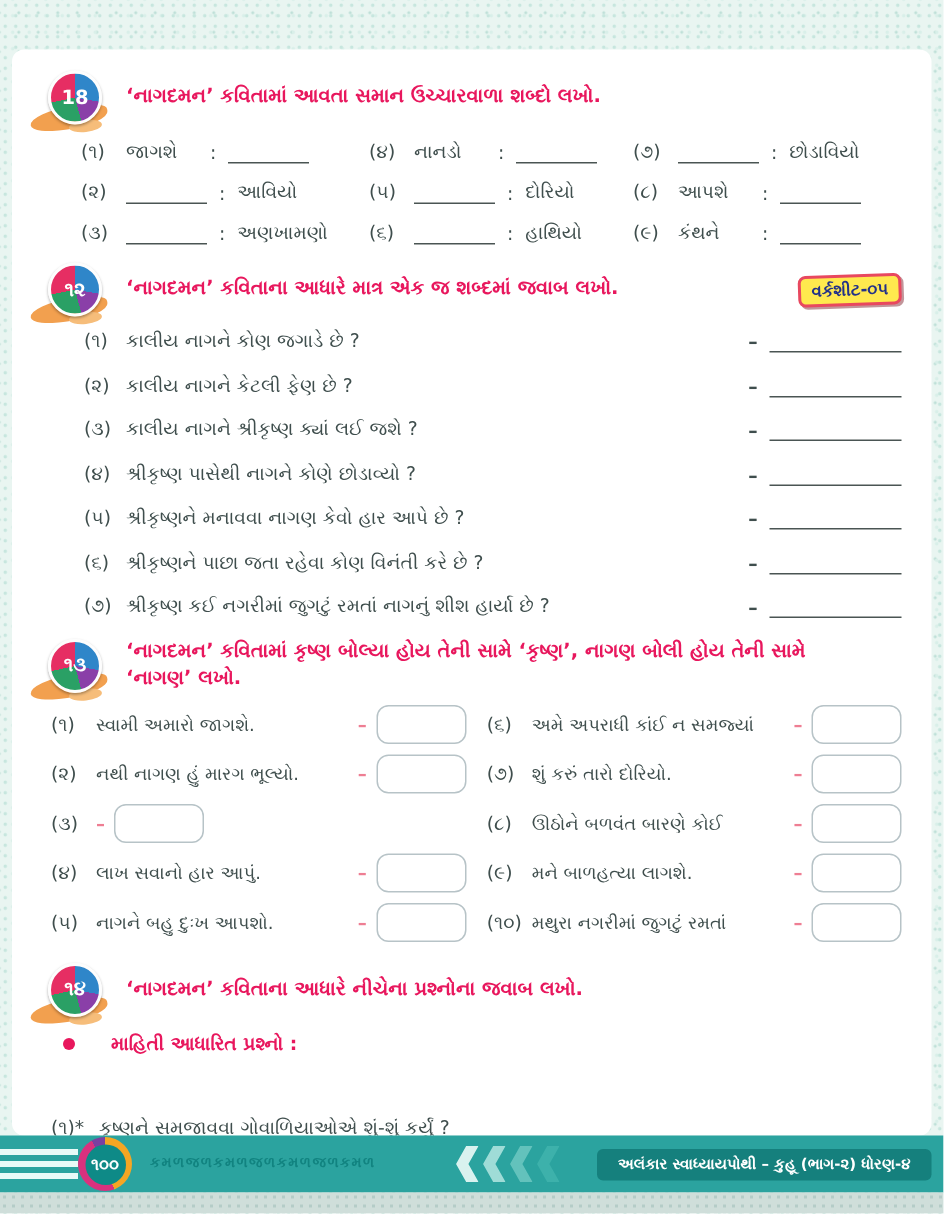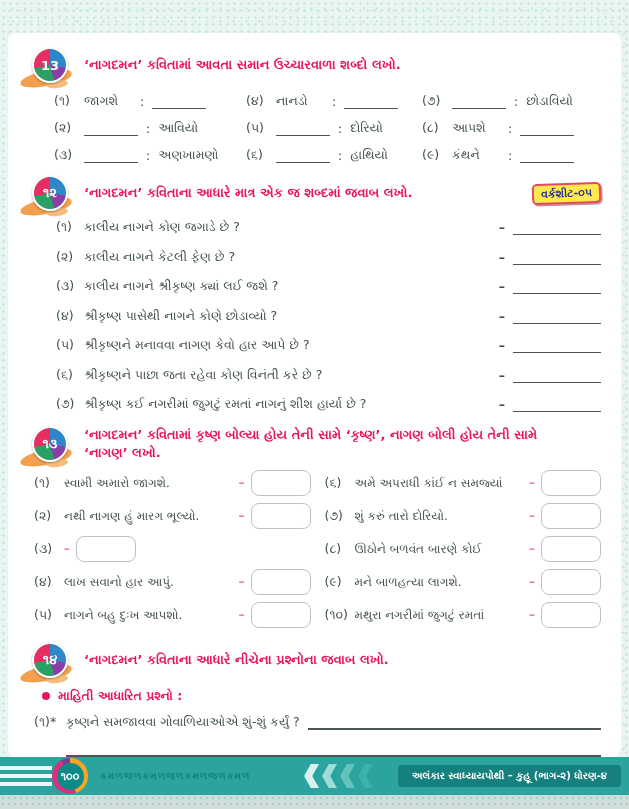--- a/index.html
+++ b/index.html
@@ -55,26 +55,26 @@
   .ansline{display:inline-block;width:88px;height:11px;border-bottom:1.8px solid #4a5553;}
   
   .s13-cols{display:flex;gap:14px;margin:8px 0 0 6px;}
   .s13-col{flex:1;display:flex;flex-direction:column;gap:7px;}
   .s13-item{display:flex;align-items:center;gap:4px;font-size:12px;}
   .s13-item .num{min-width:26px;}
   .s13-item .stext{flex:1;}
   .s13-dash{color:#ee7e93;font-weight:bold;margin-right:2px;}
   .abox{flex:0 0 58px;width:58px;height:24px;border:1.5px solid #b7c3c7;border-radius:8px;background:#fff;}
   
-  .bullet-row{display:flex;align-items:center;gap:8px;margin:10px 0 4px 14px;
+  .bullet-row{display:flex;align-items:center;gap:24px;margin:10px 0 4px 14px;
     color:#e8175d;font-weight:bold;font-size:12.5px;}
   .bullet-dot{width:8px;height:8px;border-radius:50%;background:#e8175d;}
   .q14-row{display:flex;align-items:flex-end;margin:10px 0 0 6px;font-size:12.5px;}
   .q14-row .num{min-width:32px;}
-  .q14-row .qtext{white-space:nowrap;margin-right:8px;}
+  .q14-row .qtext{white-space:nowrap;margin-right:8px;margin-top:30px;}
   .q14-row .tailline{flex:1;border-bottom:2px solid #4a5553;height:11px;}
   .fullline{margin:24px 0 0 38px;border-bottom:2px solid #4a5553;height:1px;}
   
   .footer-band{position:absolute;left:0;right:0;bottom:14px;height:38px;background:#2ba39f;}
   .footer-strip{position:absolute;left:0;right:0;bottom:0;height:14px;background-color:#cfdeda;
     background-image:radial-gradient(#b4ccc7 1px, transparent 1.3px);background-size:6px 6px;}
   .f-stripes{position:absolute;left:0;top:9px;width:52px;height:20px;
     background:repeating-linear-gradient(to bottom,#e8faf7 0 4px,transparent 4px 8px);}
   .page-badge{position:absolute;left:52px;top:1px;width:36px;height:36px;border-radius:50%;
     background:conic-gradient(#f5a623 0 160deg,#d9317e 160deg 330deg,#7b3fa0 330deg 360deg);
@@ -93,21 +93,21 @@
 </style>
 </head>
 <body>
 
 <div class="panel">
 
   <div class="sec-head">
     <div class="badge-wrap">
       <div class="splash"></div>
       <div class="splash2"></div>
-      <div class="sec-badge">13</div>
+      <div class="sec-badge">18</div>
     </div>
     <div class="sec-title">‘નાગદમન’ કવિતામાં આવતા સમાન ઉચ્ચારવાળા શબ્દો લખો.</div>
   </div>
 
   <div class="match-grid">
     <div class="m-item">
       <span class="num">(૧)</span>
       <span class="m-word">જાગશે</span>
       <span class="colon">:</span>
       <span class="blank"></span>

